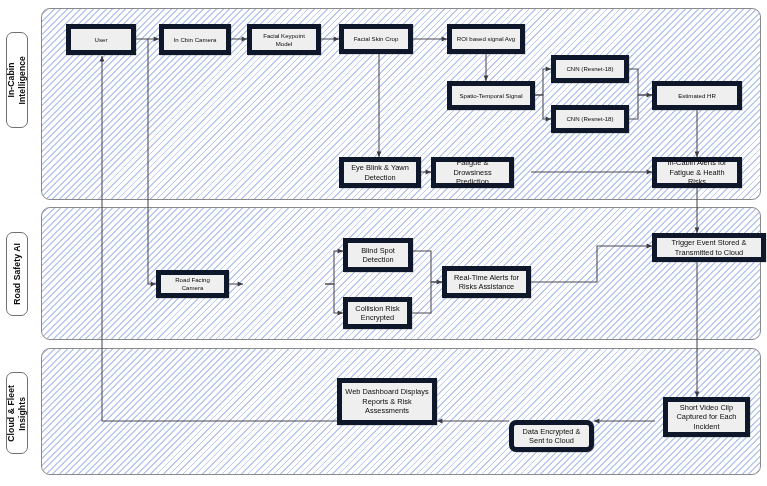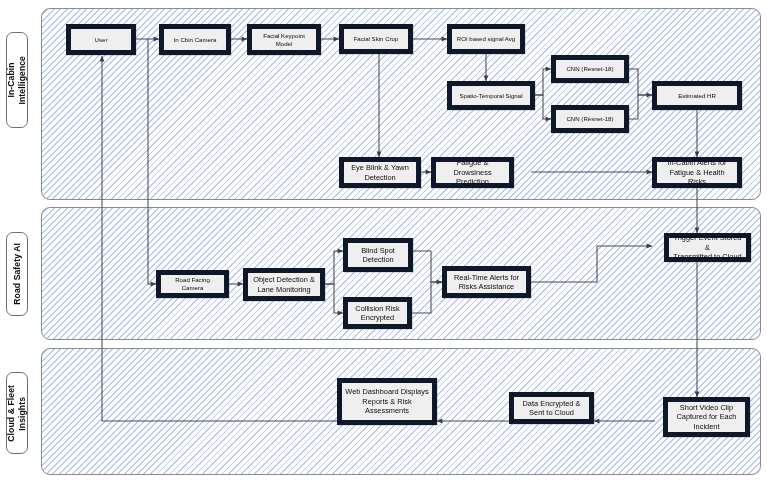--- a/index.html
+++ b/index.html
@@ -211,46 +211,42 @@
 Prediction</span>
   </div>
   <div class="node n-md" style="left:652px;top:157px;width:90px;height:31px;">
     <span>In-Cabin Alerts for
 Fatigue &amp; Health Risks</span>
   </div>
 
   <div class="node n-sm" style="left:156px;top:270px;width:73px;height:28px;">
     <span>Road Facing Camera</span>
   </div>
-  <div class="node n-md" style="left:243px;top:268px;width:82px;height:33px;">
-    <span>Object Detection &amp;
-Lane Monitoring</span>
-  </div>
   <div class="node n-md" style="left:343px;top:238px;width:70px;height:34px;">
     <span>Blind Spot Detection</span>
   </div>
   <div class="node n-md" style="left:343px;top:297px;width:69px;height:32px;">
     <span>Collision Risk
 Encrypted</span>
   </div>
   <div class="node n-md" style="left:442px;top:266px;width:89px;height:32px;">
     <span>Real-Time Alerts for
 Risks Assistance</span>
   </div>
-  <div class="node n-md" style="left:652px;top:233px;width:87px;height:29px;margin-left:12px;">
+  <div class="node n-md" style="left:652px;top:233px;width:114px;height:29px;">
     <span>Trigger Event Stored &amp;
 Transmitted to Cloud</span>
   </div>
 
   <div class="node n-md" style="left:655px;top:397px;width:87px;height:40px;margin-left:8px;">
     <span>Short Video Clip
 Captured for Each
 Incident</span>
   </div>
-  <div class="node n-md" style="left:509px;top:392px;width:85px;height:32px;">
+  <div class="node n-md" style="left:509px;top:420px;width:85px;height:32px;border-radius:7px;">
     <span>Data Encrypted &amp;
 Sent to Cloud</span>
   </div>
   <div class="node n-md" style="left:337px;top:378px;width:100px;height:47px;">
     <span>Web Dashboard Displays
 Reports &amp; Risk
 Assessments</span>
   </div>
 
 </div>

